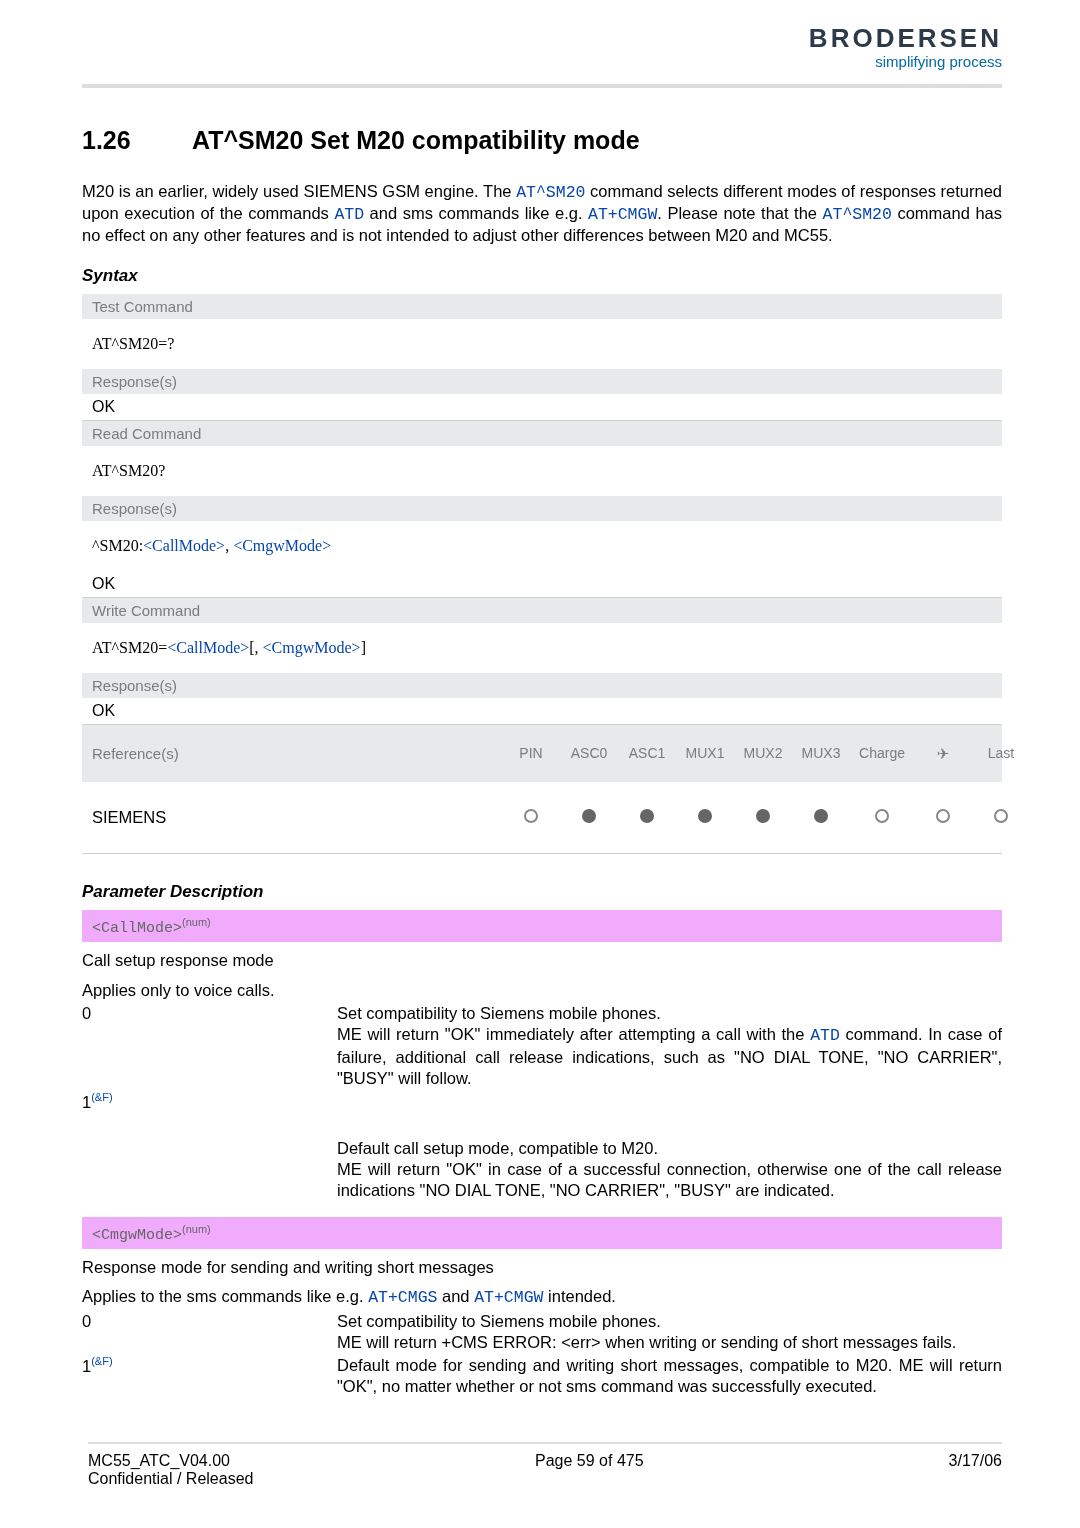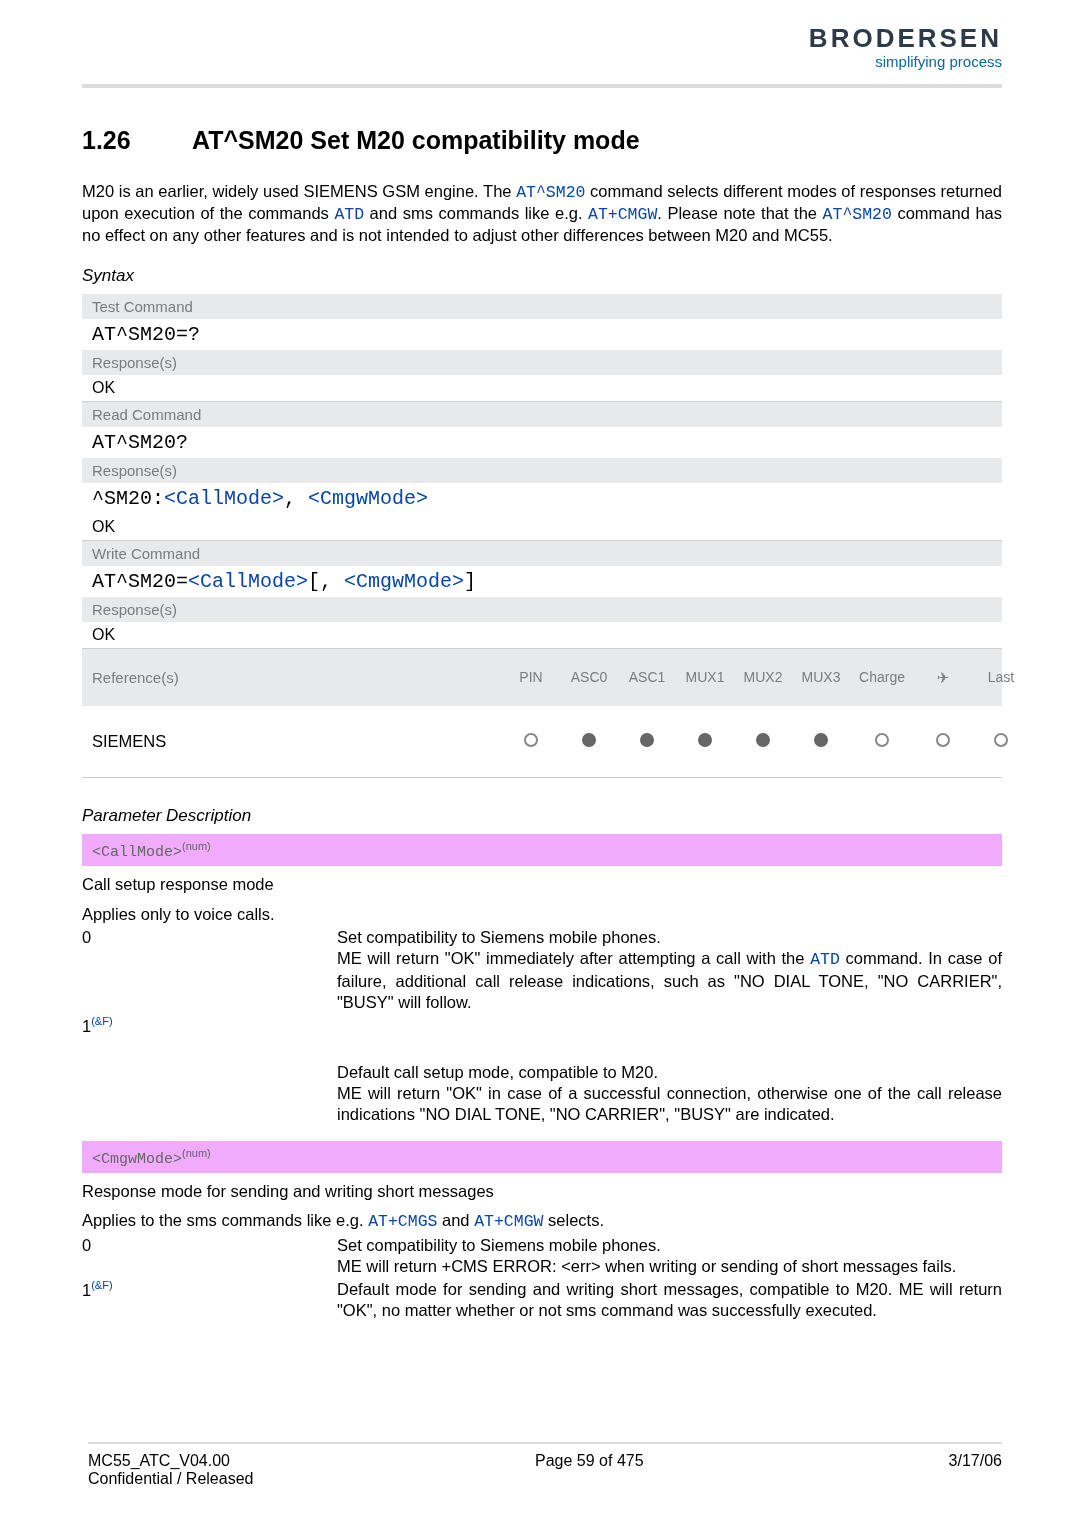--- a/index.html
+++ b/index.html
@@ -54,44 +54,44 @@
   .intro {
     font-size: 16.5px;
     line-height: 1.28;
     text-align: justify;
     margin-bottom: 20px;
   }
   .mono { font-family: "Courier New", Courier, monospace; }
   .link { color: #0645ad; }
   .syntax-h, .param-h {
     font-size: 17px;
-    font-weight: normal;
+    font-weight: bold;
     font-style: italic;
     margin: 10px 0 8px 0;
     color: #000;
   }
 
   
   .syn-block {
     width: 100%;
     font-size: 16px;
   }
   .syn-gray-row {
     background: #e8e9ea;
     color: #7b7c7d;
     padding: 4px 10px;
     font-size: 15px;
   }
   .syn-cell {
     padding: 4px 10px;
   }
   .syn-code {
-    font-family: Liberation Mono, monospace;
-    font-size: 20px;
-    padding: 4px 10px;
+    font-family: Liberation Serif, serif;
+    font-size: 16px;
+    padding: 16px 10px;
   }
   .syn-sep {
     border-top: 1.5px solid #cfcfcf;
   }
   .ref-row {
     display: flex;
     align-items: center;
     width: 100%;
   }
   .ref-left { flex: 0 0 400px; padding: 20px 10px;}
@@ -265,21 +265,21 @@
 ME will return "OK" in case of a successful connection, otherwise one of the call release indications "NO DIAL TONE, "NO CARRIER", "BUSY" are indicated.</div>
     </div>
 
     <div style="height:16px;"></div>
 
     <div class="param-tag">
       <span>&lt;CmgwMode&gt;</span><sup>(num)</sup>
     </div>
     <div class="param-lead">Response mode for sending and writing short messages</div>
     <div class="param-lead-sub">
-      <span>Applies to the sms commands like e.g. </span><span class="mono link">AT+CMGS</span><span> and </span><span class="mono link">AT+CMGW</span><span> selects.</span>
+      <span>Applies to the sms commands like e.g. </span><span class="mono link">AT+CMGS</span><span> and </span><span class="mono link">AT+CMGW</span><span> intended.</span>
     </div>
 
     <div class="param-row">
       <div class="param-key">0</div>
       <div class="param-val" style="white-space:pre-line;">Set compatibility to Siemens mobile phones.
 ME will return +CMS ERROR: &lt;err&gt; when writing or sending of short messages fails.</div>
     </div>
 
     <div class="param-row">
       <div class="param-key">

